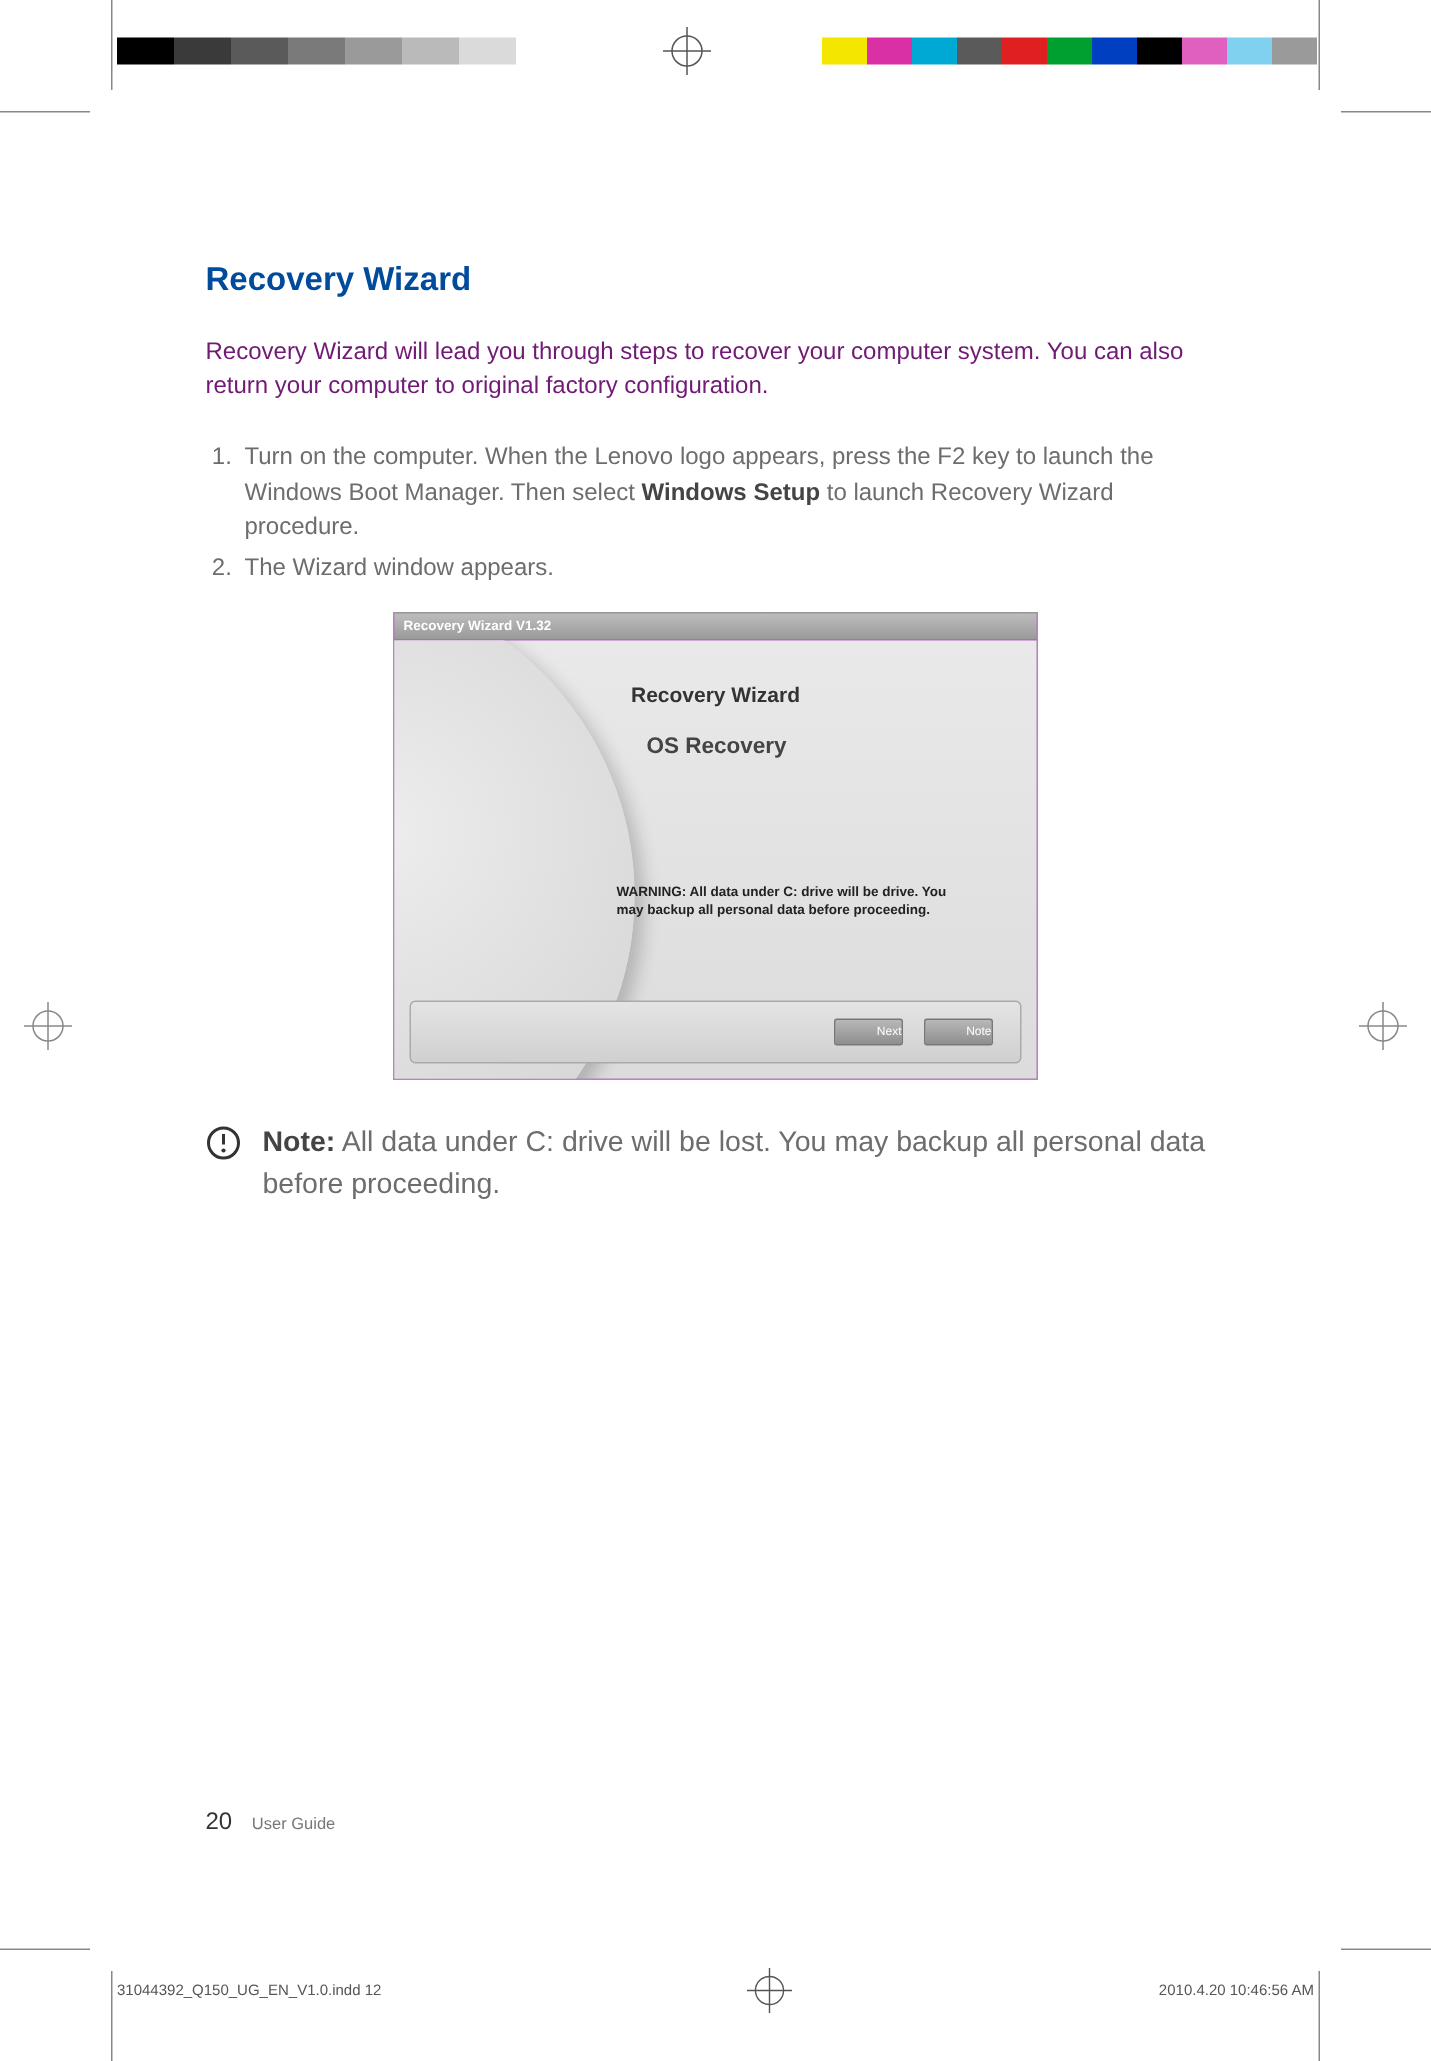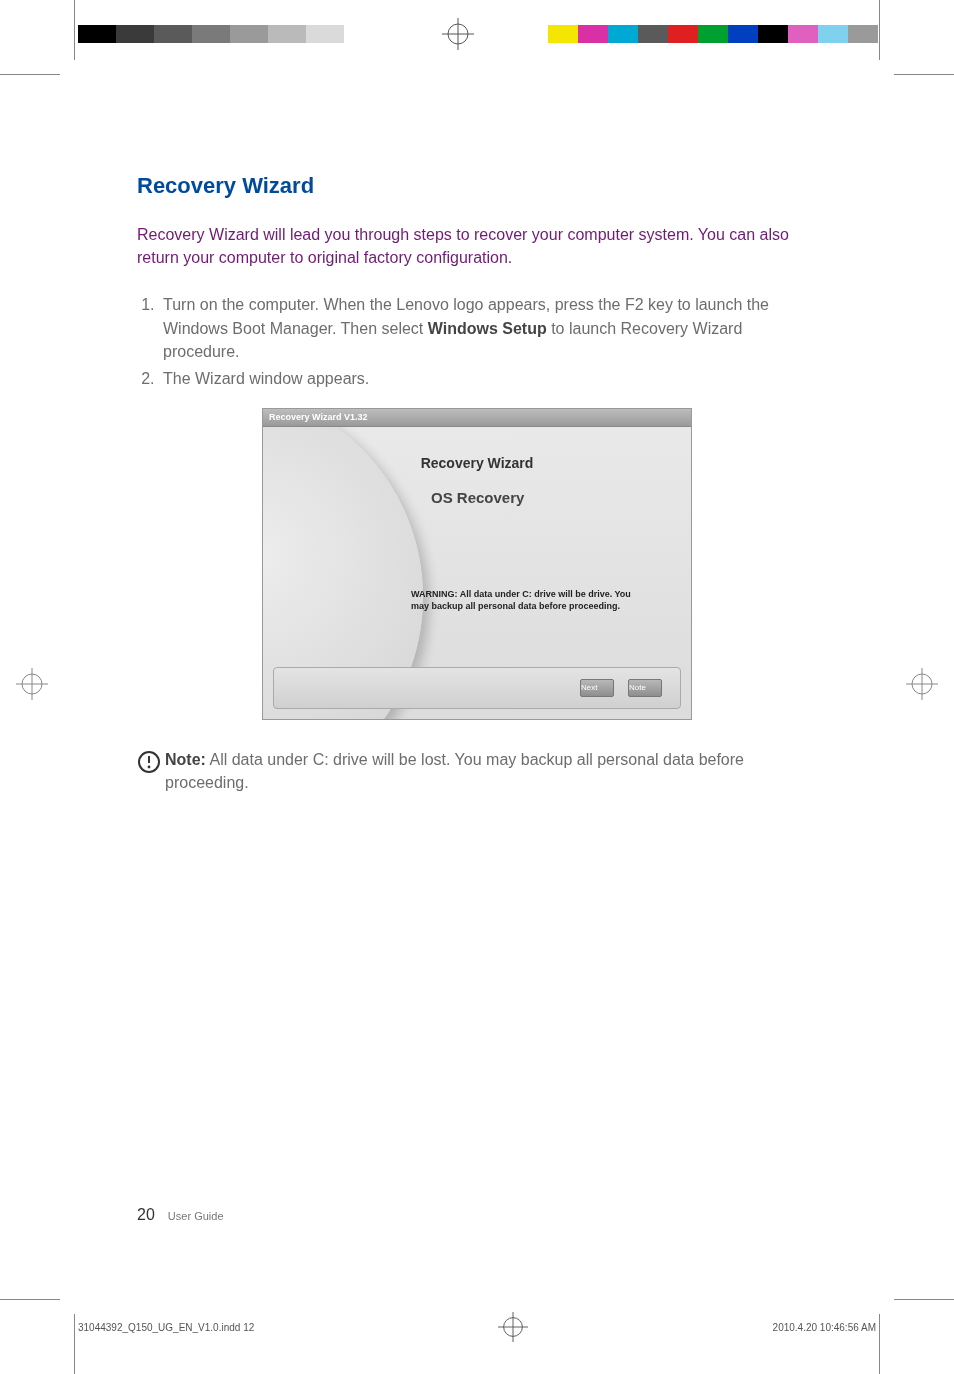--- a/index.html
+++ b/index.html
@@ -120,35 +120,35 @@
     border: 1px solid #aaa;
     border-radius: 4px;
     background: linear-gradient(#e4e4e4,#d0d0d0);
     display: flex;
     justify-content: flex-end;
     align-items: center;
     padding-right: 18px;
     gap: 14px;
   }
   .dialog-btn {
-    width: 34px; height: 18px;
+    width: 46px; height: 18px;
     background: linear-gradient(#b8b8b8,#8e8e8e);
     border: 1px solid #777;
     border-radius: 2px;
     font-size: 8px;
     color: #fff;
-    text-align: left;
+    text-align: right;
     line-height: 16px;
   }
 
   .note-block {
     display: flex;
     align-items: flex-start;
-    gap: 4px;
-    font-size: 16px;
+    gap: 14px;
+    font-size: 19px;
     color: #6d6d6d;
     line-height: 1.45;
   }
   .note-icon {
     width: 24px; height: 24px;
     flex: 0 0 24px;
     margin-top: 2px;
   }
   .note-label { font-weight: bold; color: #444; }
 

